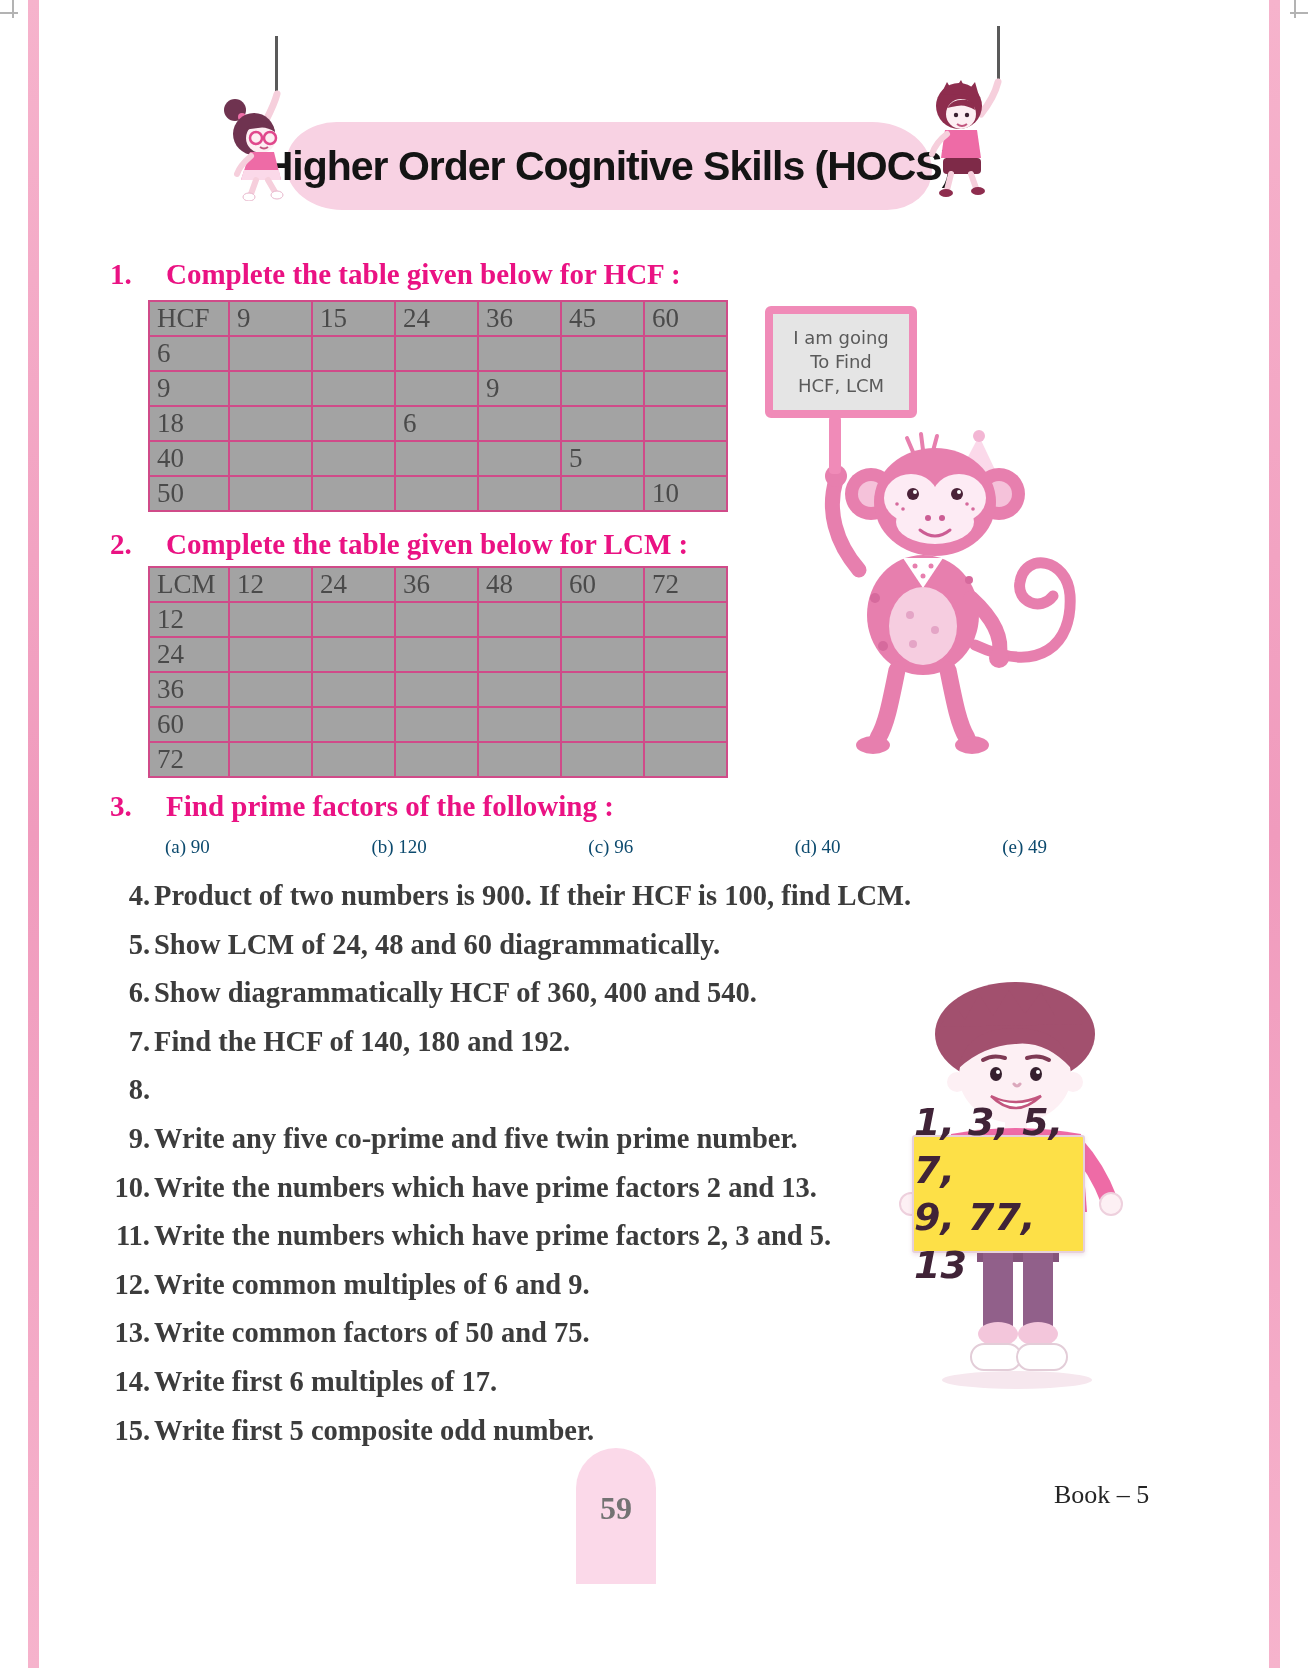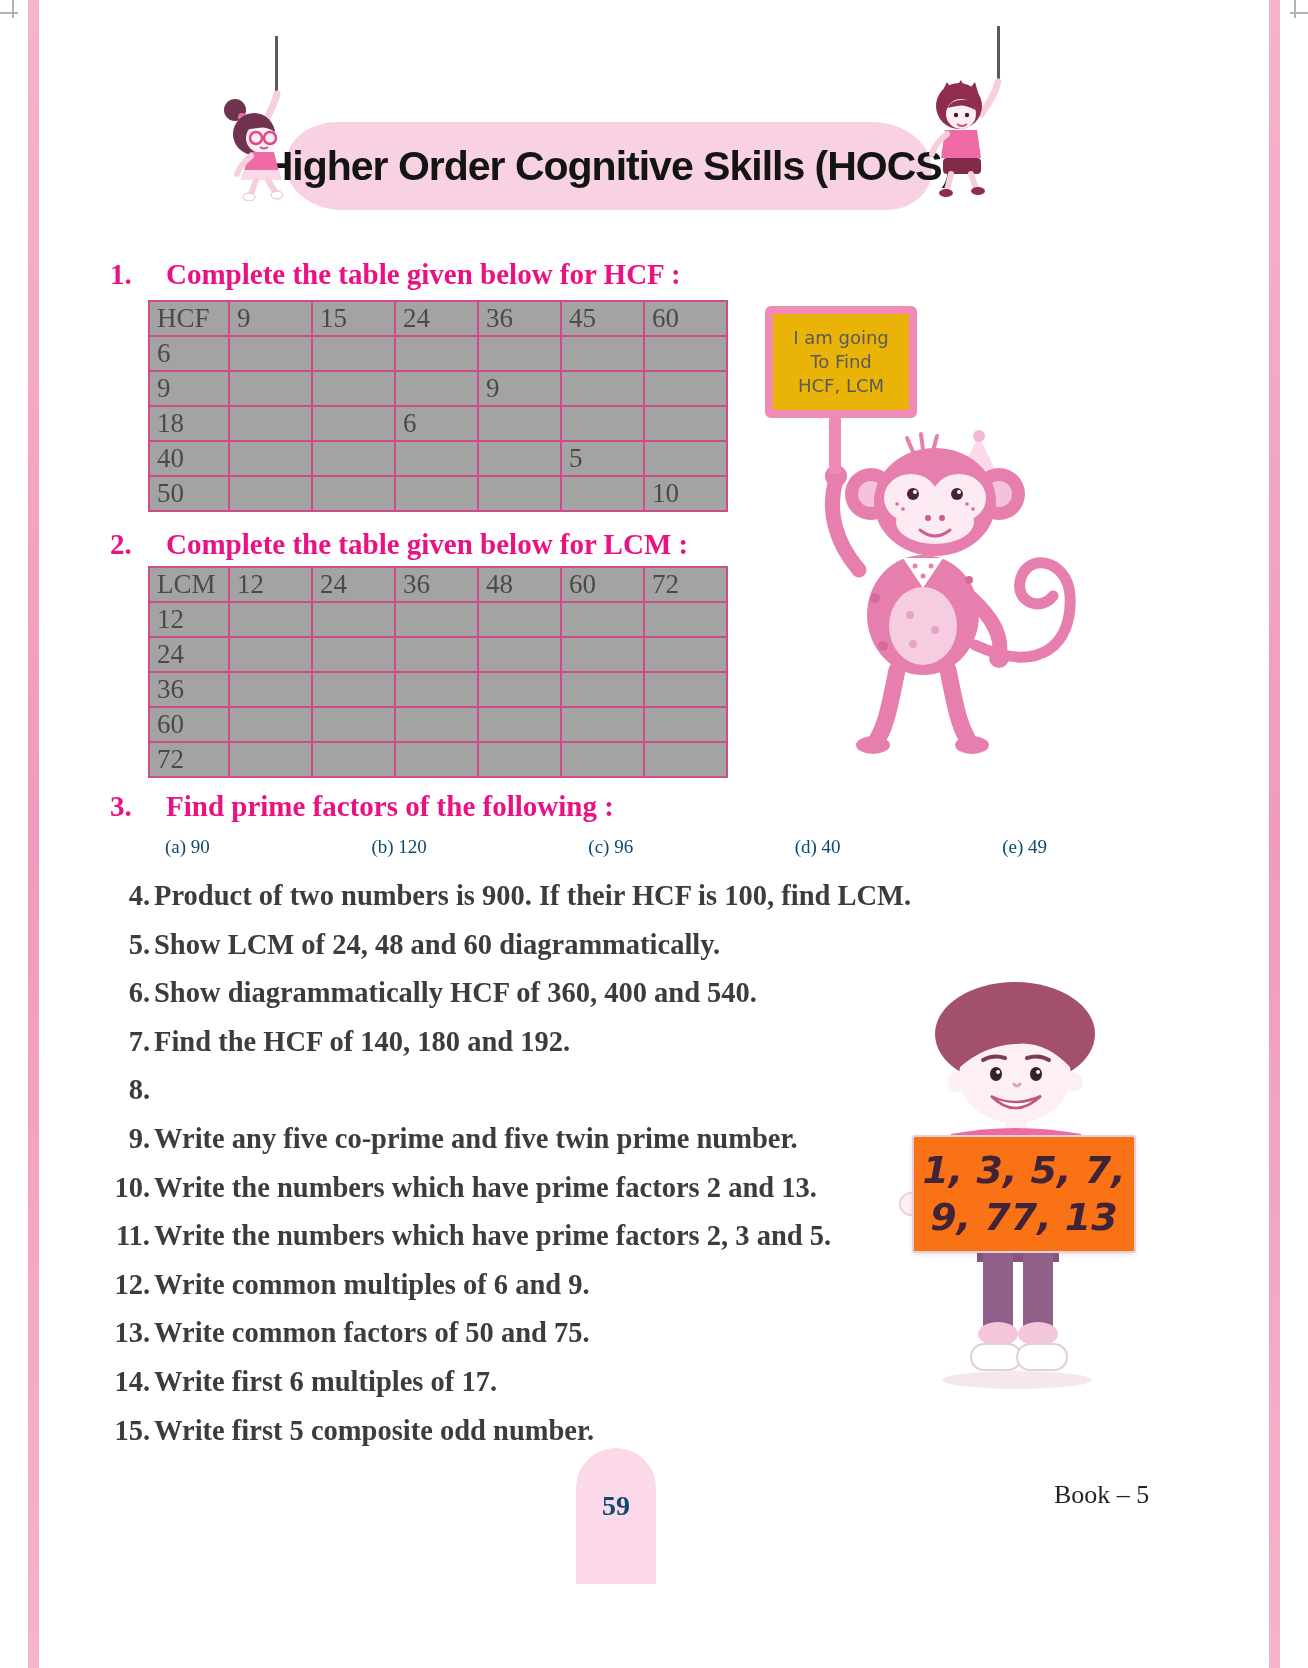--- a/index.html
+++ b/index.html
@@ -43,41 +43,41 @@
     display:flex; justify-content:space-between; font-size:19px; color:#0c4a6e; }
 
   
   .items { position:absolute; left:100px; top:880px; width:820px; }
   .item-row { display:flex; align-items:flex-start; height:48.6px; }
   .item-num { width:50px; text-align:right; font-weight:bold; font-size:28.5px; color:#3c3c3c; flex:none; }
   .item-text { margin-left:4px; font-weight:bold; font-size:28.5px; color:#3c3c3c; white-space:nowrap; }
 
   
   .monkey-sign { position:absolute; left:765px; top:306px; width:152px; height:112px;
-    background:#eab308; border:8px solid #f08bb8; border-radius:6px; z-index:2;
+    background:#e5e5e5; border:8px solid #f08bb8; border-radius:6px; z-index:2;
     display:flex; flex-direction:column; align-items:center; justify-content:center;
     font-family:"DejaVu Sans", sans-serif; font-size:18px; color:#5a5a5a; line-height:1.35;
     text-align:center; }
   .sign-post { position:absolute; left:829px; top:416px; width:12px; height:58px;
     background:#f08bb8; border-radius:4px; z-index:1; }
 
   
-  .boy-sign { position:absolute; left:912px; top:1135px; width:224px; height:118px;
-    background:#f97316; border:2px solid #e6d0db; border-radius:3px; z-index:3;
+  .boy-sign { position:absolute; left:912px; top:1135px; width:173px; height:118px;
+    background:#fde047; border:2px solid #e6d0db; border-radius:3px; z-index:3;
     box-shadow:0 2px 4px rgba(160,90,120,0.18);
     display:flex; flex-direction:column; align-items:center; justify-content:center;
     font-family:"DejaVu Sans", sans-serif; font-style:italic; font-weight:bold;
     font-size:38px; color:#402337; line-height:1.25; }
 
   .illus { position:absolute; }
 
   
   .page-tab { position:absolute; left:576px; top:1448px; width:80px; height:136px;
     background:#fbd9e9; border-radius:40px 40px 0 0; text-align:center; }
-  .page-num { display:inline-block; margin-top:42px; font-weight:bold; font-size:28px; color:#0c4a6e; }
+  .page-num { display:inline-block; margin-top:42px; font-weight:bold; font-size:32px; color:#737373; }
   .book-label { position:absolute; left:1054px; top:1480px; font-size:26px; color:#242424; }
 </style>
 </head>
 <body>
 
 <div class="page">
 
   <div class="edge-bar edge-left"></div>
   <div class="edge-bar edge-right"></div>
   <div class="crop" style="left:0;top:12px;width:18px;height:2px;"></div>

